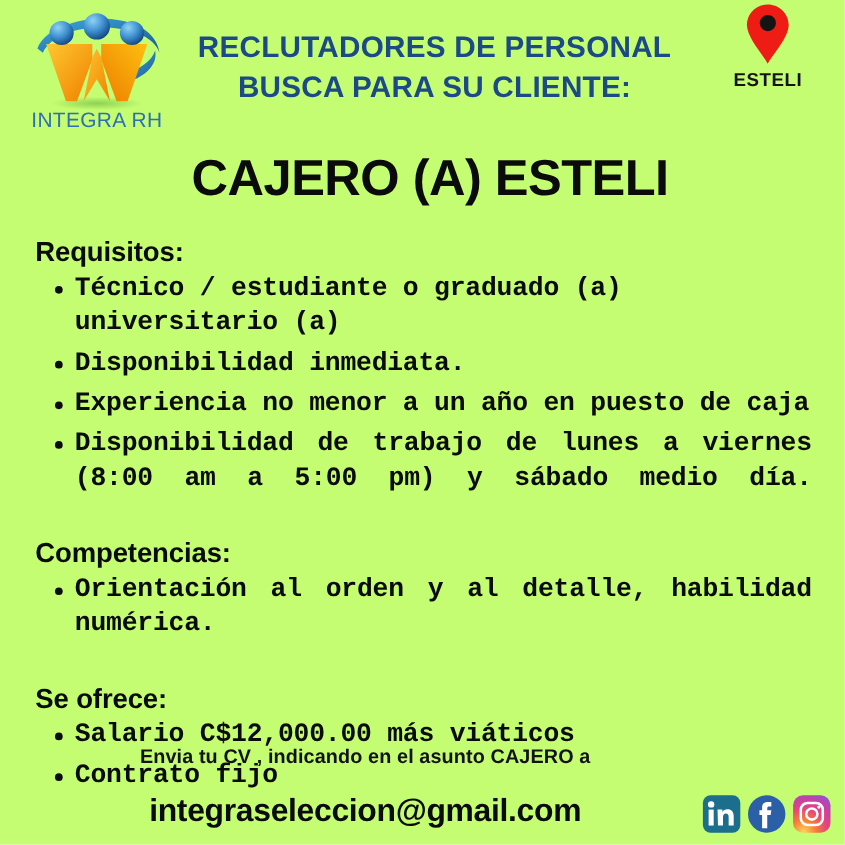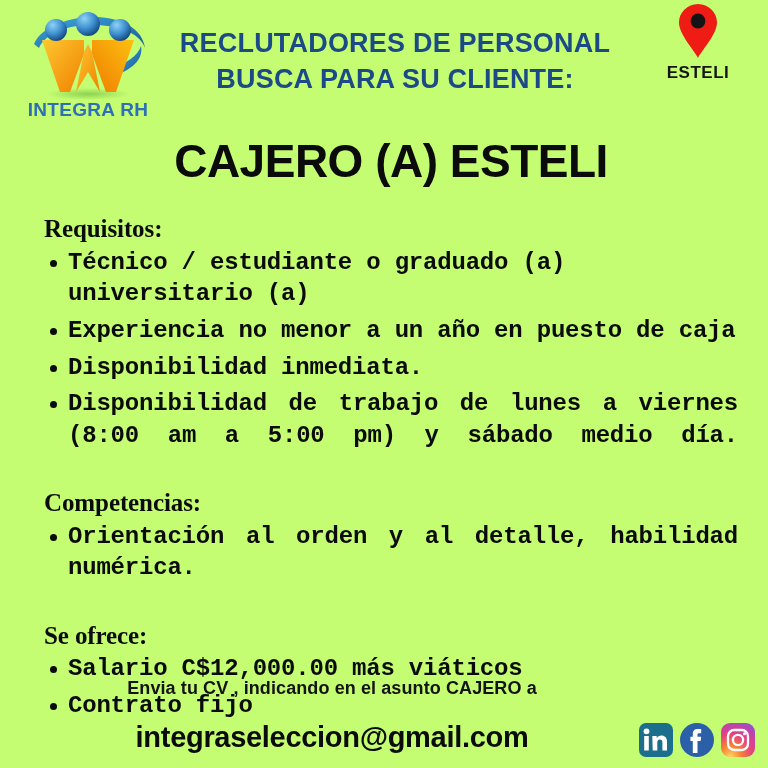--- a/index.html
+++ b/index.html
@@ -41,21 +41,21 @@
     position: absolute;
     left: 8px; top: 0;
     width: 124px; height: 92px;
   }
   #logo-wordmark {
     position: absolute;
     left: 0; top: 92px;
     width: 140px;
     text-align: center;
     font-family: "Liberation Sans", sans-serif;
-    font-weight: bold;
+    font-weight: normal;
     font-size: 19px;
     letter-spacing: 0.3px;
     color: #2E6FB5;
     line-height: 1;
   }
 
   
   #headline {
     position: absolute;
     left: 160px;
@@ -107,25 +107,25 @@
 
   
   #body-block {
     position: absolute;
     left: 32px;
     top: 214px;
     width: 706px;
     color: #0B0B0B;
   }
   .section-heading {
-    font-family: Liberation Serif, serif;
+    font-family: Liberation Sans, sans-serif;
     font-weight: bold;
     font-size: 25px;
     line-height: 1.22;
-    margin: 0 0 2px 12px;
+    margin: 0 0 2px 0;
     letter-spacing: -0.1px;
   }
   ul.bullets {
     list-style: none;
     margin: 0 0 2px 0;
     padding: 0;
   }
   ul.bullets > li {
     position: relative;
     padding-left: 36px;
@@ -257,22 +257,22 @@
   </div>
 
   <div id="job-title">CAJERO (A) ESTELI</div>
 
   <div id="body-block">
 
     <div class="section">
       <div class="section-heading">Requisitos:</div>
       <ul class="bullets">
         <li>Técnico / estudiante o graduado (a) universitario (a)</li>
+        <li>Disponibilidad inmediata.</li>
         <li>Experiencia no menor a un año en puesto de caja</li>
-        <li>Disponibilidad inmediata.</li>
         <li class="justified">Disponibilidad de trabajo de lunes a viernes (8:00 am a 5:00 pm) y sábado medio día.</li>
       </ul>
     </div>
 
     <div class="section">
       <div class="section-heading">Competencias:</div>
       <ul class="bullets">
         <li class="justified">Orientación al orden y al detalle, habilidad numérica.</li>
       </ul>
     </div>

